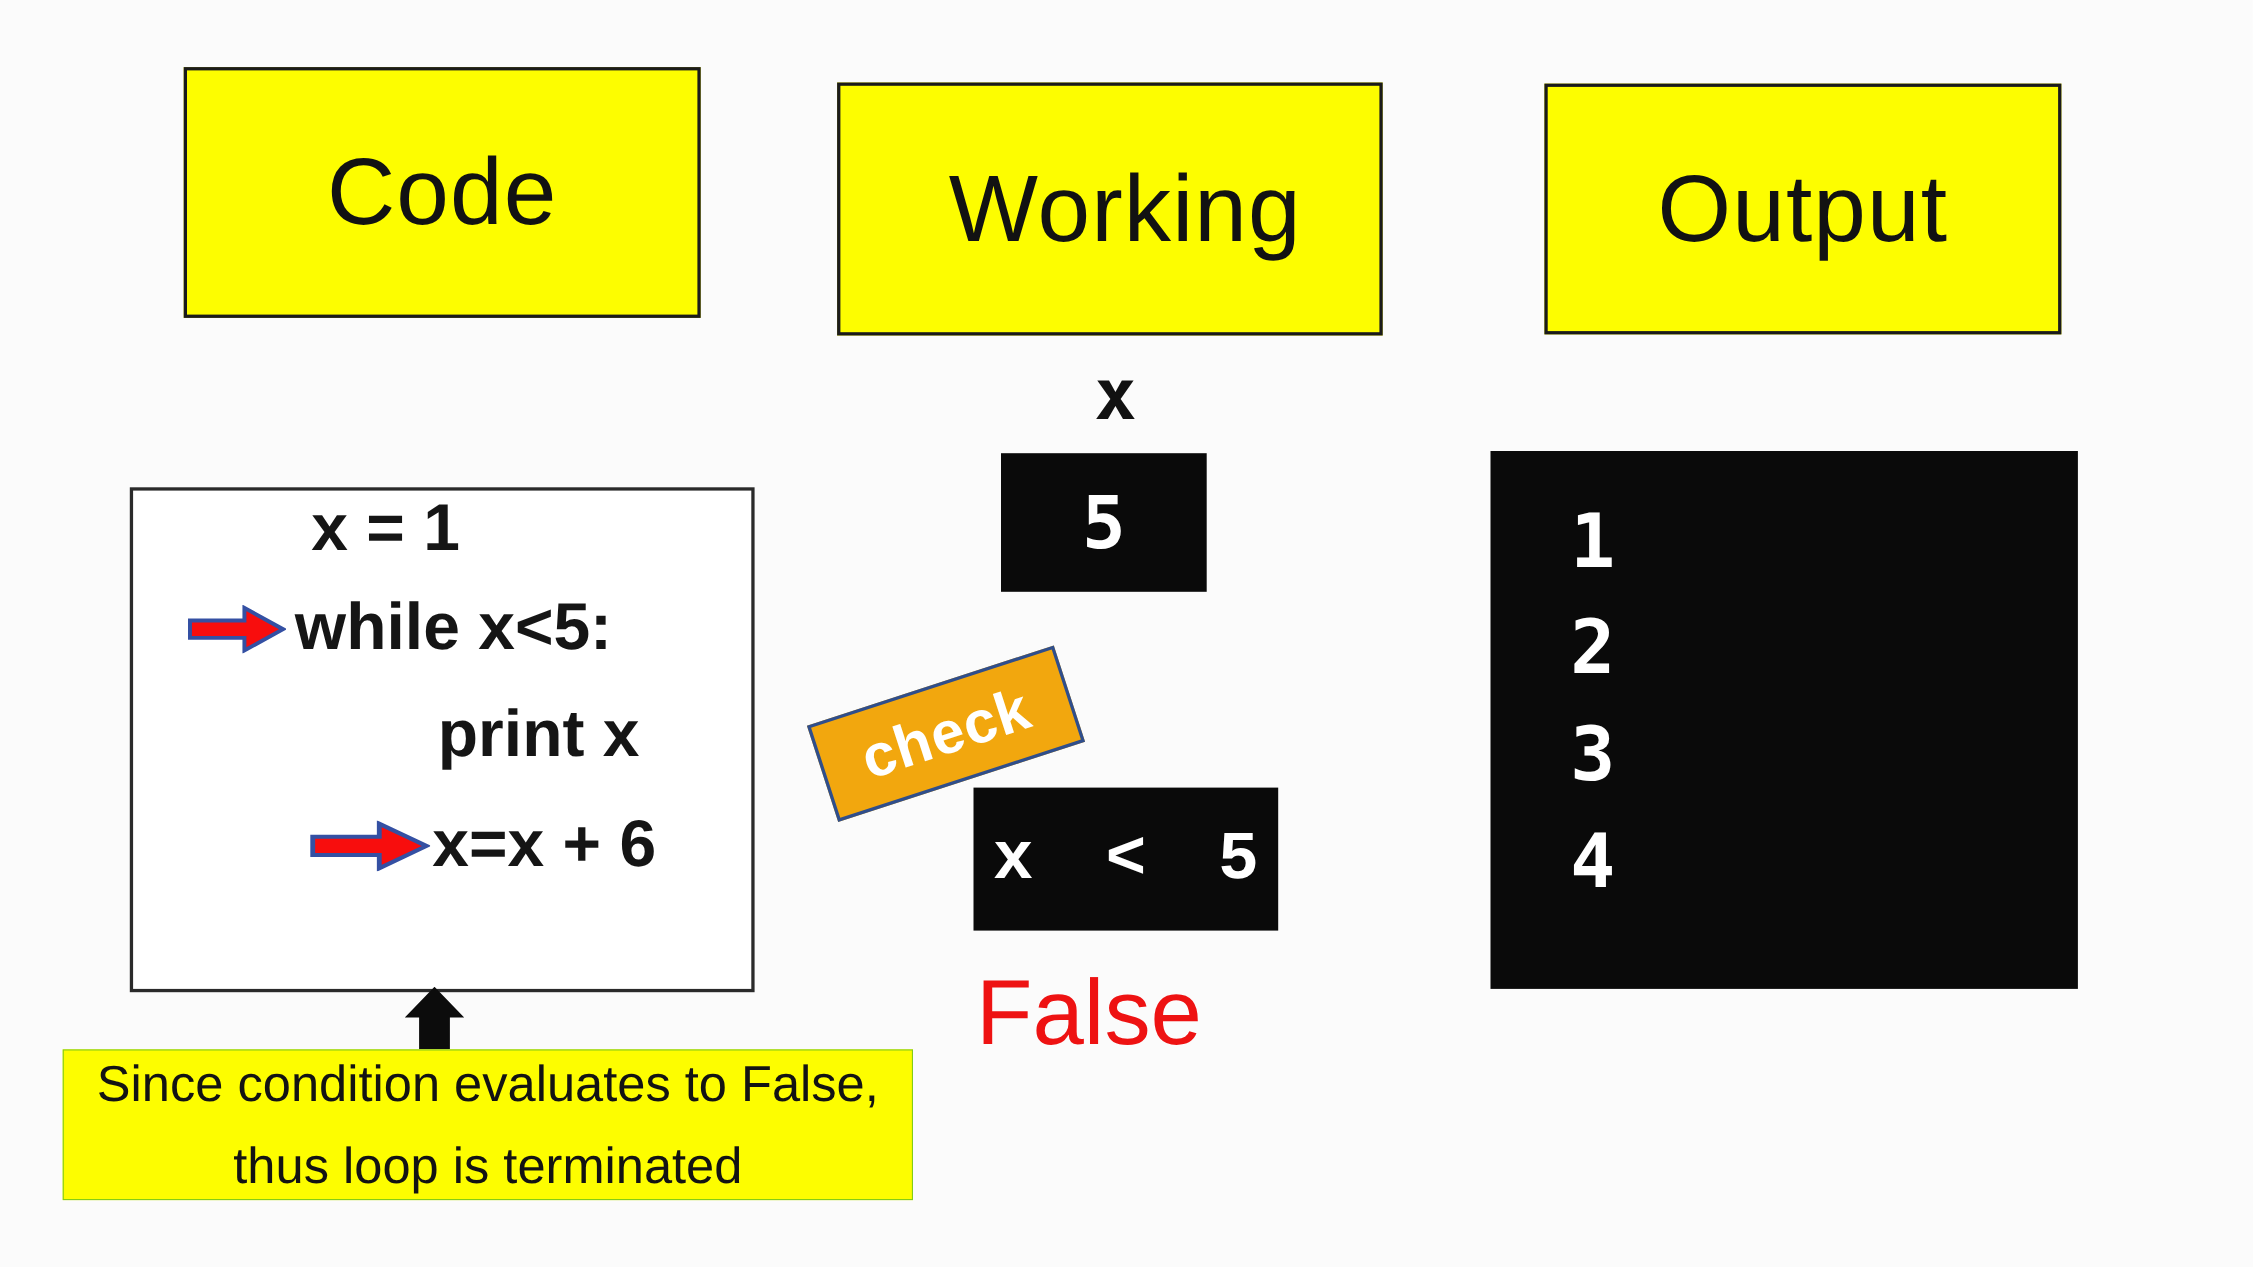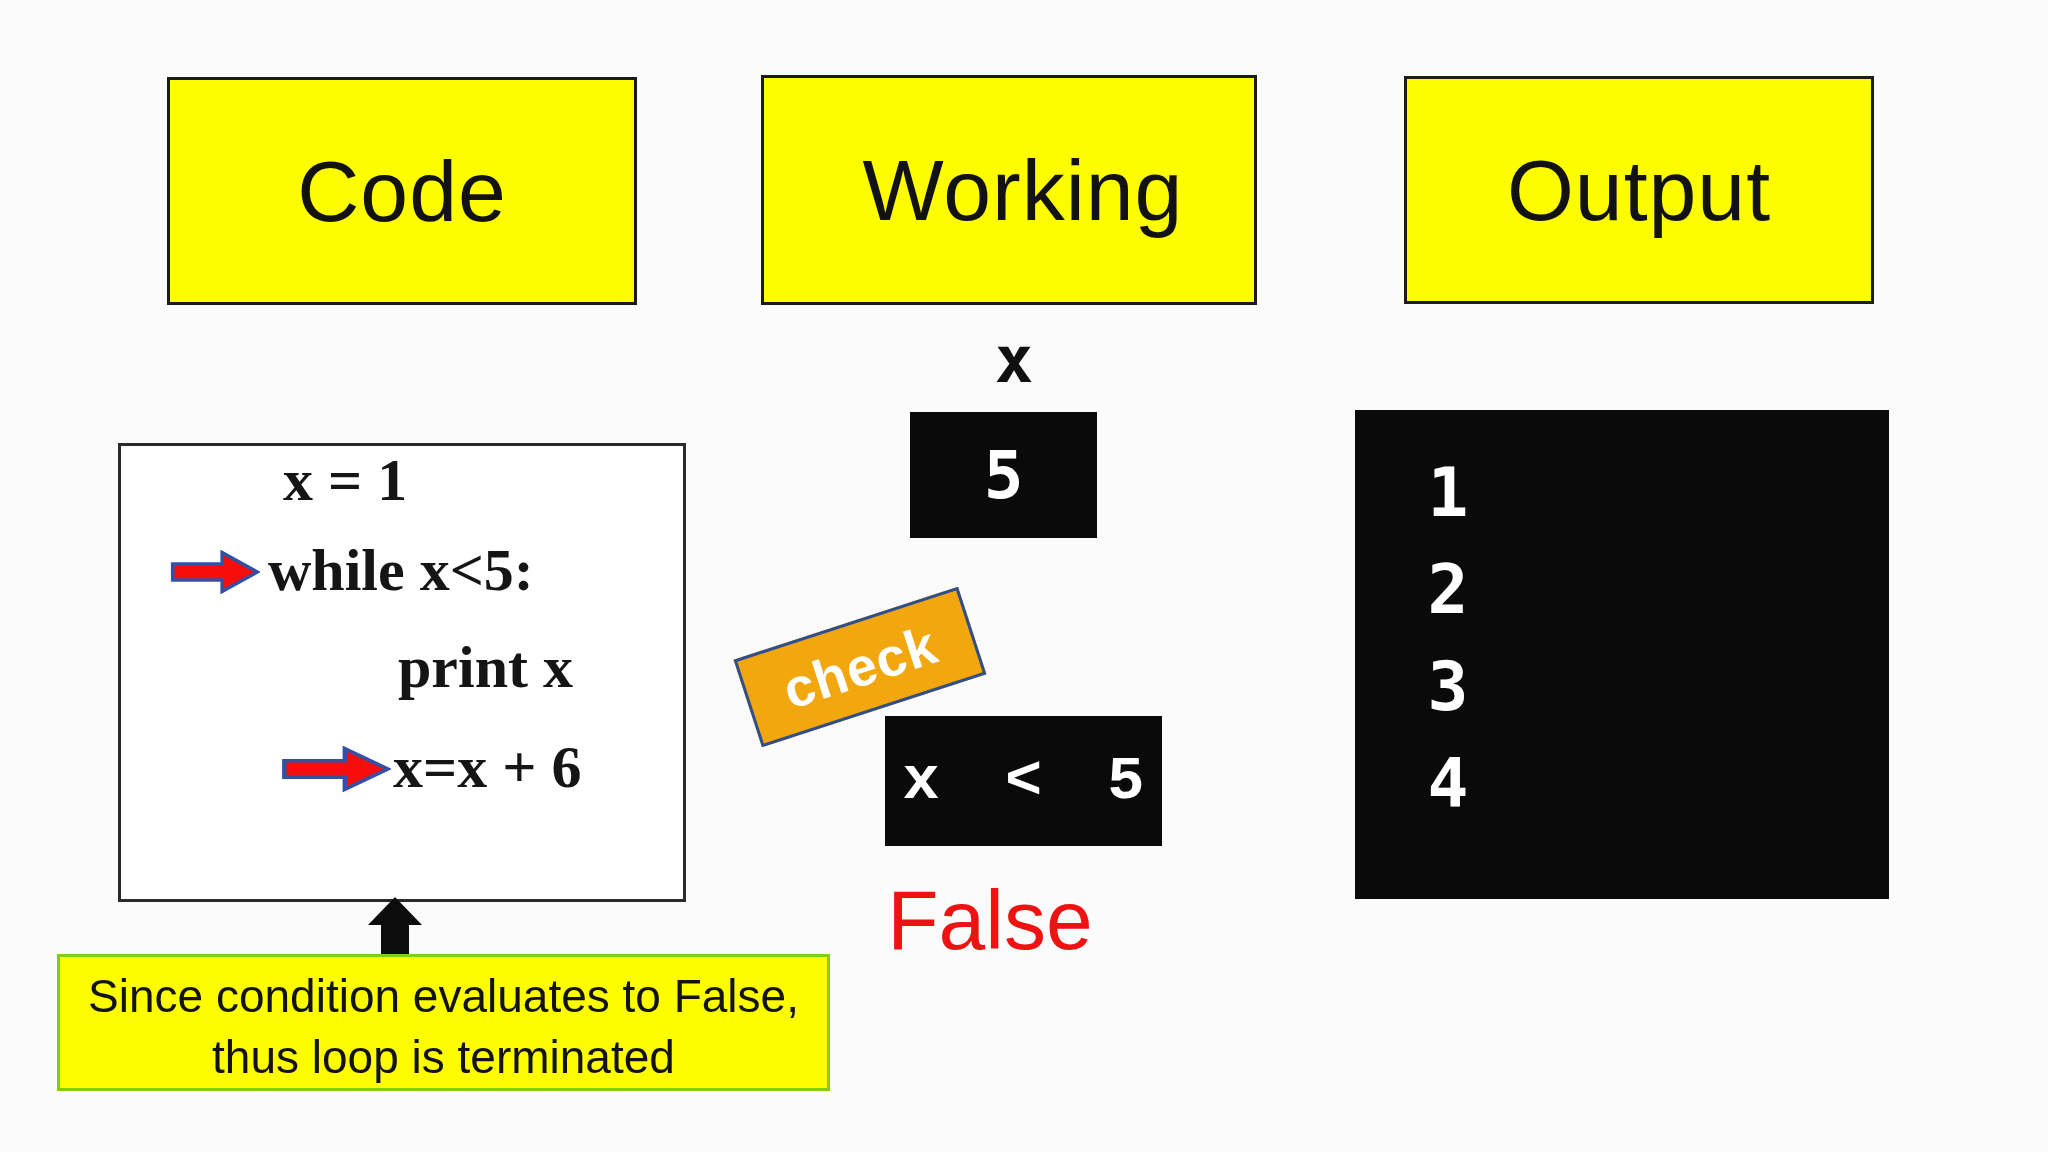--- a/index.html
+++ b/index.html
@@ -7,32 +7,32 @@
     position:relative;width:2048px;height:1152px;overflow:hidden;
     background:var(--bg,#fbfbfb);
     font-family:"Liberation Sans",sans-serif;
   }
   
   .hdr{
     position:absolute;display:flex;align-items:center;justify-content:center;
     background:var(--yellow,#fdfd00);border:3px solid #1b1b1b;
     font-size:86px;color:#121212;letter-spacing:1px;
   }
-  #hdr-code{left:167px;top:77px;width:464px;height:222px;}
+  #hdr-code{left:167px;top:61px;width:464px;height:222px;}
   #hdr-working{left:761px;top:75px;width:462px;height:224px;padding-left:28px;}
   #hdr-output{left:1362px;top:76px;width:464px;height:222px;margin-left:42px;}
 
   
   #code-panel{
     position:absolute;left:118px;top:443px;width:568px;height:459px;
     background:#ffffff;border:3px solid #2a2a2a;box-sizing:border-box;
   }
   .code-line{
     position:absolute;white-space:pre;
-    font-family:Liberation Serif, serif;font-weight:bold;
+    font-family:Liberation Sans, sans-serif;font-weight:bold;
     font-size:60px;line-height:86px;color:#151515;
   }
   #code-line-0{left:283px;top:437px;}
   #code-line-1{left:268px;top:527px;}
   #code-line-2{left:398px;top:624px;text-align:center;}
   #code-line-3{left:393px;top:724px;}
   .exec-arrow{position:absolute;}
   #exec-arrow-1{left:170px;top:550px;width:90px;height:44px;}
   #exec-arrow-2{left:281px;top:746px;width:110px;height:46px;}
 
@@ -81,22 +81,22 @@
     position:absolute;left:57px;width:72px;text-align:center;
     font-family:"DejaVu Sans Mono",monospace;font-weight:bold;
     font-size:68px;line-height:97px;color:#ffffff;
   }
   #out-val-0{top:34px;} #out-val-1{top:131px;} #out-val-2{top:228px;} #out-val-3{top:325px;}
 
   
   #up-arrow{position:absolute;left:368px;top:897px;width:54px;height:57px;}
   #note-box{
     position:absolute;left:57px;top:954px;width:773px;height:137px;
-    background:var(--yellow,#fdfd00);border:3px solid #84cc16;box-sizing:border-box;
-    display:flex;flex-direction:column;align-items:center;justify-content:flex-end;
+    background:var(--yellow,#fdfd00);border:1px solid #84cc16;box-sizing:border-box;
+    display:flex;flex-direction:column;align-items:center;justify-content:space-between;
     font-size:46px;line-height:61px;color:#131313;text-align:center;
   }
 </style>
 </head>
 <body>
 
 <div id="canvas">
 
   <div class="hdr" id="hdr-code">
     <span>Code</span>

